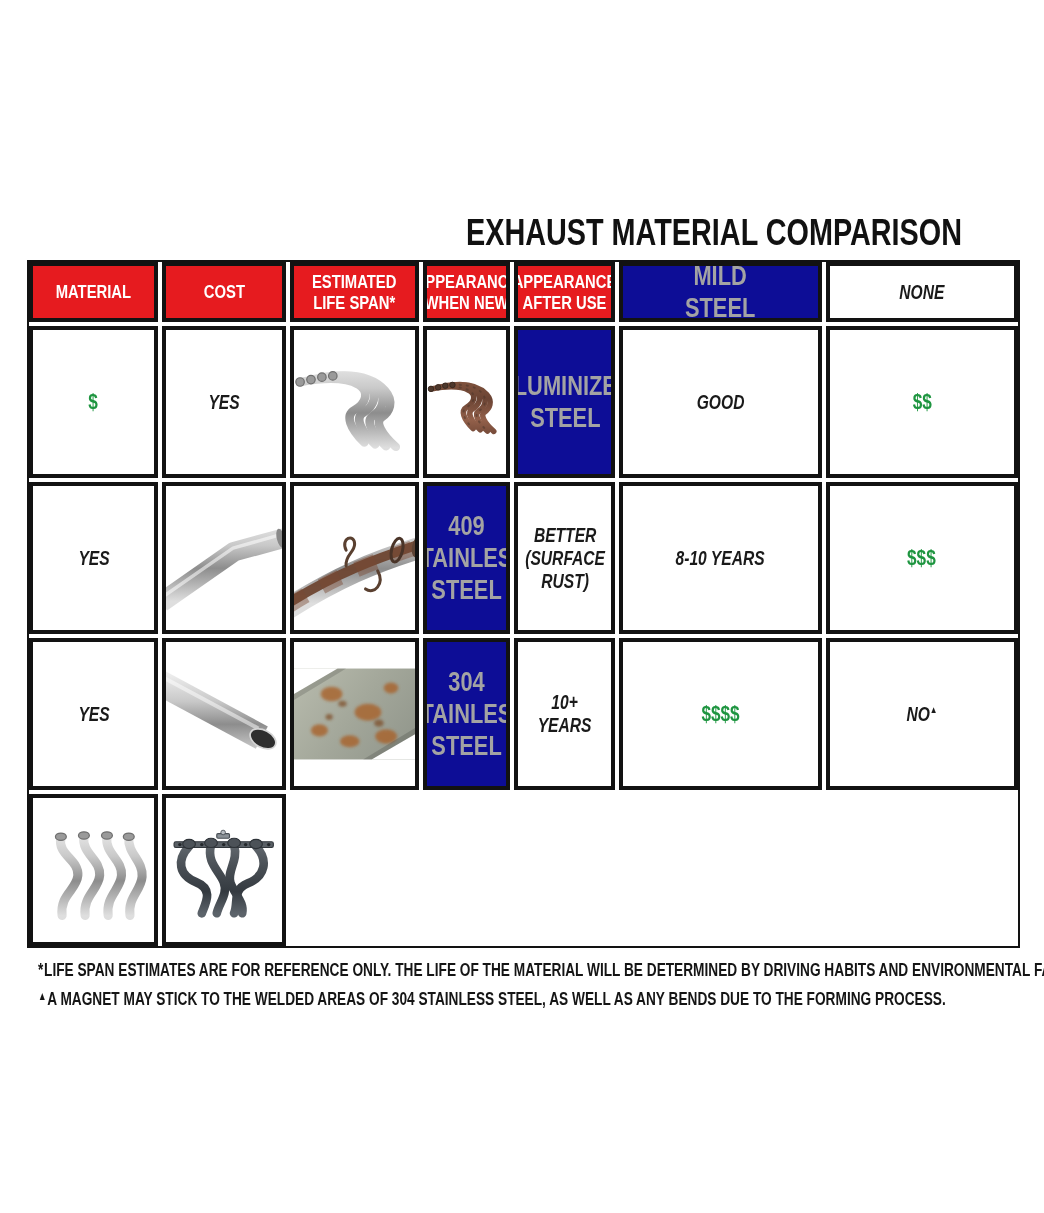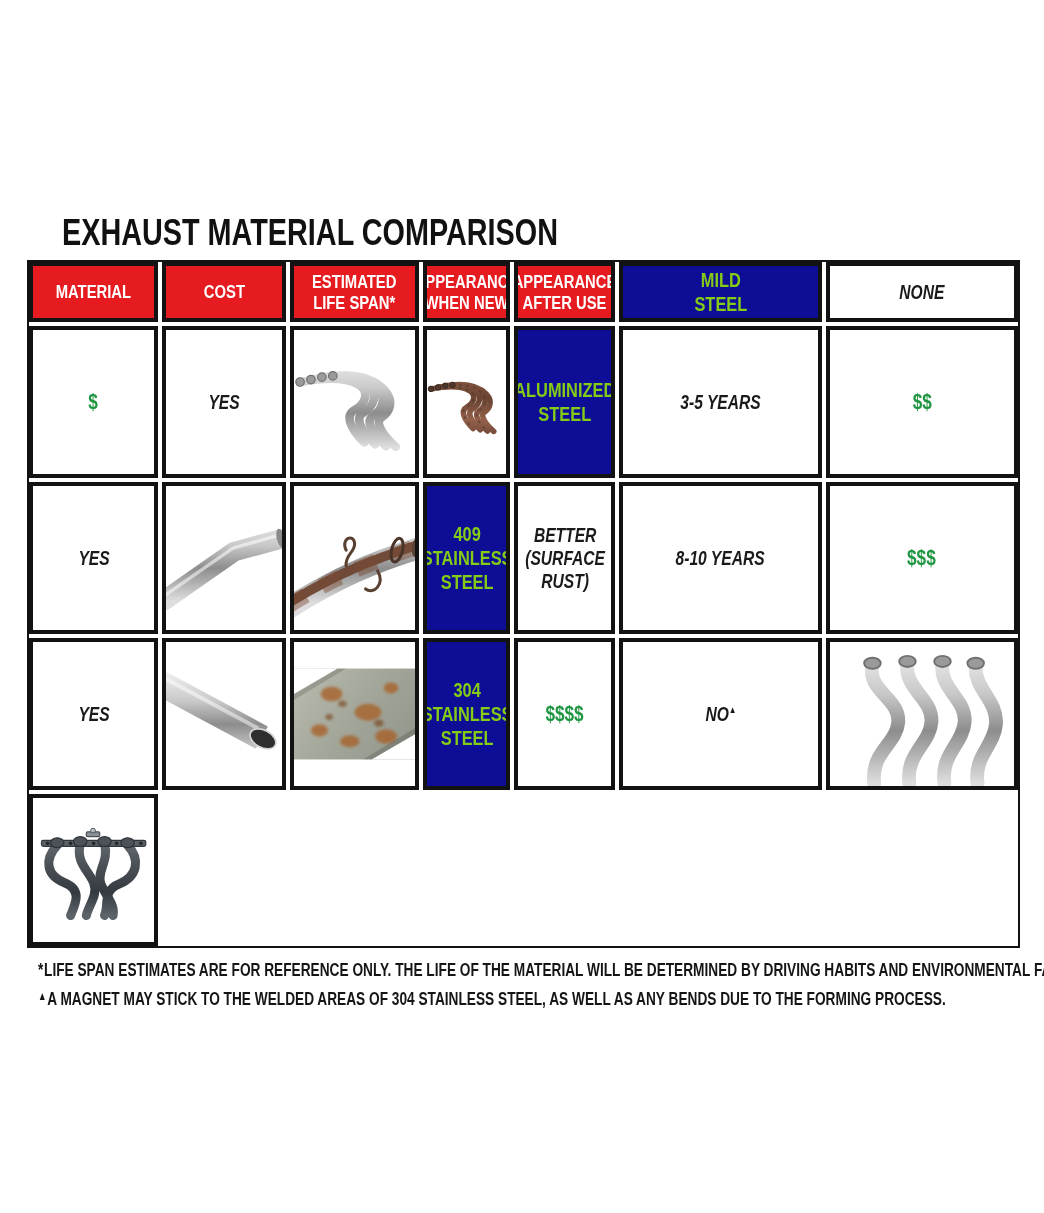--- a/index.html
+++ b/index.html
@@ -1,37 +1,37 @@
 <!DOCTYPE html>
 <html><head>
 <meta charset="utf-8">
 <style>
   html,body{margin:0;padding:0;}
   body{
     width:1044px;height:1213px;background:#ffffff;position:relative;
     font-family:"Liberation Sans", sans-serif;overflow:hidden;
   }
   .title{
-    position:absolute;top:212px;left:0;width:1024px;text-align:left;
+    position:absolute;top:212px;left:0;width:1024px;text-align:right;
     font-weight:bold;font-size:36px;color:#111;letter-spacing:0;
   }
   .title .t{display:inline-block;transform:scaleX(.8);transform-origin:center;}
   .tbl{
     position:absolute;left:27px;top:260px;width:993px;
     display:grid;
     grid-template-columns:133fr 127fr 133fr 90fr 104fr 208fr 198fr;
     grid-template-rows:60px 152px 152px 152px 152px;
     gap:4px;background:#ffffff;border:2px solid #121212;box-sizing:border-box;
   }
   .cell{
     border:4px solid #121212;background:#ffffff;display:flex;
     align-items:center;justify-content:center;overflow:hidden;text-align:center;
   }
   .hdr{background:#e61b1f;color:#ffffff;font-weight:bold;font-size:19px;line-height:1.12;}
-  .mat{background:#0d0d96;color:#84cc16;font-weight:bold;font-size:21px;line-height:1.15;}
+  .mat{background:#0d0d96;color:#a3a3a3;font-weight:bold;font-size:28px;line-height:1.15;}
   .val{color:#1a1a1a;font-weight:bold;font-size:20px;line-height:1.15;font-style:italic;}
   .cost{color:#1e9540;font-weight:bold;font-size:22px;}
   .t{display:inline-block;transform:scaleX(.78);transform-origin:center;white-space:pre-line;}
   .photo{padding:0;background:#ffffff;}
   .photo svg{width:100%;height:100%;display:block;}
   .magnet sup{font-size:.5em;vertical-align:super;}
   .foot{position:absolute;left:38px;top:956px;width:990px;color:#151515;font-weight:bold;font-size:19px;}
   .footline{white-space:nowrap;transform:scaleX(.72);transform-origin:left center;width:1400px;line-height:27px;}
   .footline .fmark{padding-right:1px;}
   .footline2 .fmark{font-size:12px;vertical-align:5px;}
@@ -143,21 +143,21 @@
           <circle cx="64" cy="32" r="7"></circle>
       </g>
     </svg>
   </div>
 
   <div class="cell mat">
       <span class="t">ALUMINIZED
 STEEL</span>
     </div>
   <div class="cell val">
-      <span class="t">3-5 YEARS</span>
+      <span class="t">GOOD</span>
     </div>
   <div class="cell cost">
       <span class="t">$$</span>
     </div>
   <div class="cell val magnet">
       <span class="t"><span>YES</span><sup></sup></span>
     </div>
   <div class="cell photo">
     <svg viewBox="0 0 200 150" aria-label="new aluminized steel bent exhaust pipe">
       <path d="M-8,152 L118,64 L206,40" fill="none" stroke="url(#gSilver)" stroke-width="34" stroke-linejoin="round"></path>
@@ -224,20 +224,23 @@
       <path d="M0,42 L72,0 L86,0 L0,52 Z" fill="#000000" opacity=".15"></path>
       <path d="M200,108 L128,150 L114,150 L200,98 Z" fill="#000000" opacity=".15"></path>
     </svg>
   </div>
 
   <div class="cell mat">
       <span class="t">304
 STAINLESS
 STEEL</span>
     </div>
+  <div class="cell val">
+      <span class="t">10+ YEARS</span>
+    </div>
   <div class="cell cost">
       <span class="t">$$$$</span>
     </div>
   <div class="cell val magnet">
       <span class="t"><span>NO</span><sup>▲</sup></span>
     </div>
   <div class="cell photo">
     <svg viewBox="0 0 200 150" aria-label="new polished 304 stainless steel headers">
       <g fill="none" stroke="url(#gSilver)" stroke-width="15" stroke-linecap="round" stroke-linejoin="round">
         <path d="M46,22 C40,50 76,58 74,84 C72,108 44,116 48,150"></path>

